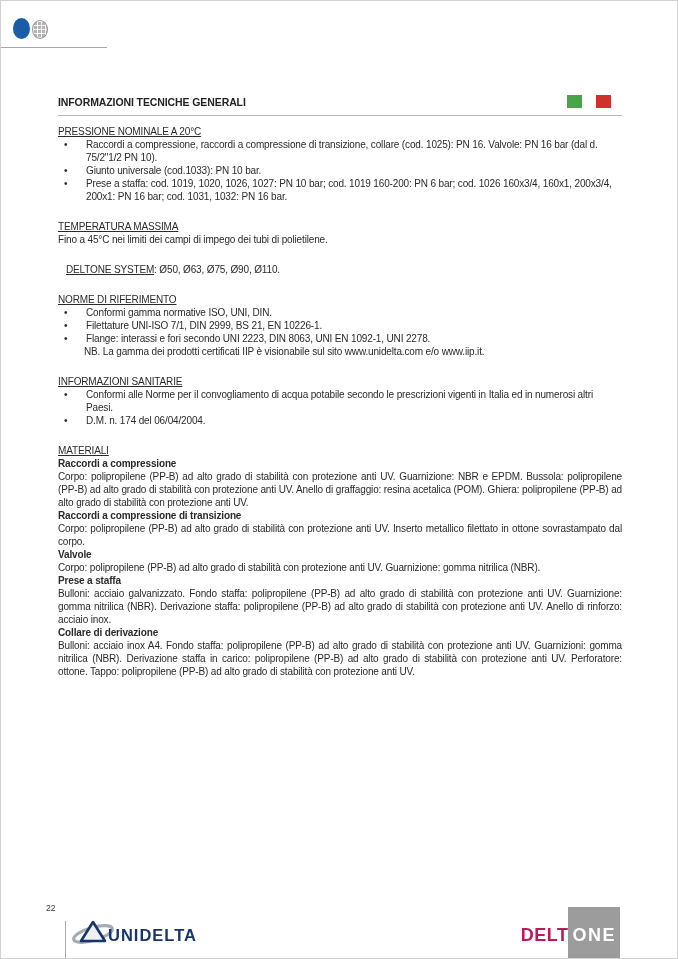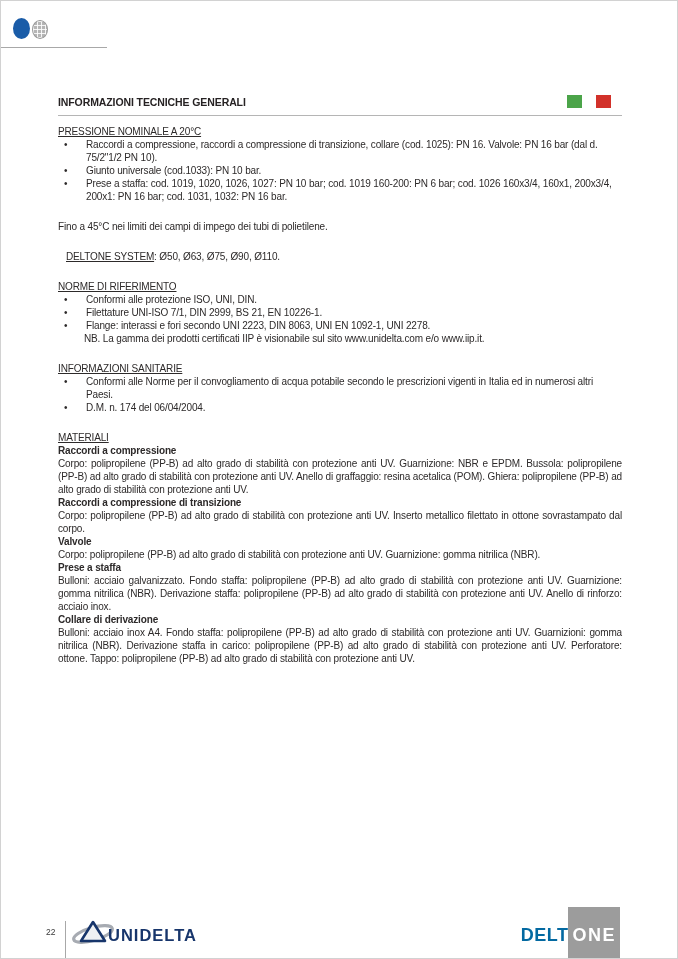--- a/index.html
+++ b/index.html
@@ -49,29 +49,29 @@
   .sec-title { font-weight: normal; text-decoration: underline; }
   ul { list-style: none; }
   li { position: relative; padding-left: 28px; }
   li::before { content: "\2022"; position: absolute; left: 6px; top: 0; }
   .note { margin-top: 0; margin-left: 26px; }
   .inline-label { text-decoration: underline; padding-left: 8px; }
   .mat-name { font-weight: bold; }
   .mat-desc { text-align: justify; }
 
   
-  .page-num { position: absolute; left: 45px; top: 926px; font-size: 8.5px; color: #3a3a3a; }
+  .page-num { position: absolute; left: 45px; top: 902px; font-size: 8.5px; color: #3a3a3a; }
   .v-rule { position: absolute; left: 64px; top: 920px; width: 1px; height: 37px; background: #a8a8a8; }
   .unidelta-logo { position: absolute; left: 71px; top: 917px; }
   .deltone-logo {
     position: absolute; right: 57px; top: 924px;
     display: flex; align-items: center; height: 21px;
   }
   .deltone-left {
-    font-size: 18px; font-weight: bold; color: #0369a1; letter-spacing: 0.5px; line-height: 21px;
+    font-size: 18px; font-weight: bold; color: #be185d; letter-spacing: 0.5px; line-height: 21px;
   }
   .deltone-right {
     font-size: 18px; font-weight: bold; color: #ffffff; background: #9c9c9c;
     letter-spacing: 1.5px; line-height: 21px; padding: 18px 4px;
   }
 </style>
 </head>
 <body>
 
 <div class="page">
@@ -94,31 +94,32 @@
     <div class="sec sec-first">
       <h3 class="sec-title">PRESSIONE NOMINALE A 20°C</h3>
       <ul>
         <li>Raccordi a compressione, raccordi a compressione di transizione, collare (cod. 1025): PN 16. Valvole: PN 16 bar (dal d. 75/2"1/2 PN 10).</li>
         <li>Giunto universale (cod.1033): PN 10 bar.</li>
         <li>Prese a staffa: cod. 1019, 1020, 1026, 1027: PN 10 bar; cod. 1019 160-200: PN 6 bar; cod. 1026 160x3/4, 160x1, 200x3/4, 200x1: PN 16 bar; cod. 1031, 1032: PN 16 bar.</li>
       </ul>
     </div>
 
     <div class="sec">
+      <h3 class="sec-title">TEMPERATURA MASSIMA</h3>
       <p>Fino a 45°C nei limiti dei campi di impego dei tubi di polietilene.</p>
     </div>
 
     <div class="sec">
       <p><span class="inline-label">DELTONE SYSTEM</span><span>: Ø50, Ø63, Ø75, Ø90, Ø110.</span></p>
     </div>
 
     <div class="sec">
       <h3 class="sec-title">NORME DI RIFERIMENTO</h3>
       <ul>
-        <li>Conformi alle protezione ISO, UNI, DIN.</li>
+        <li>Conformi gamma normative ISO, UNI, DIN.</li>
         <li>Filettature UNI-ISO 7/1, DIN 2999, BS 21, EN 10226-1.</li>
         <li>Flange: interassi e fori secondo UNI 2223, DIN 8063, UNI EN 1092-1, UNI 2278.</li>
       </ul>
       <p class="note">NB. La gamma dei prodotti certificati IIP è visionabile sul sito www.unidelta.com e/o www.iip.it.</p>
     </div>
 
     <div class="sec">
       <h3 class="sec-title">INFORMAZIONI SANITARIE</h3>
       <ul>
         <li>Conformi alle Norme per il convogliamento di acqua potabile secondo le prescrizioni vigenti in Italia ed in numerosi altri Paesi.</li>

